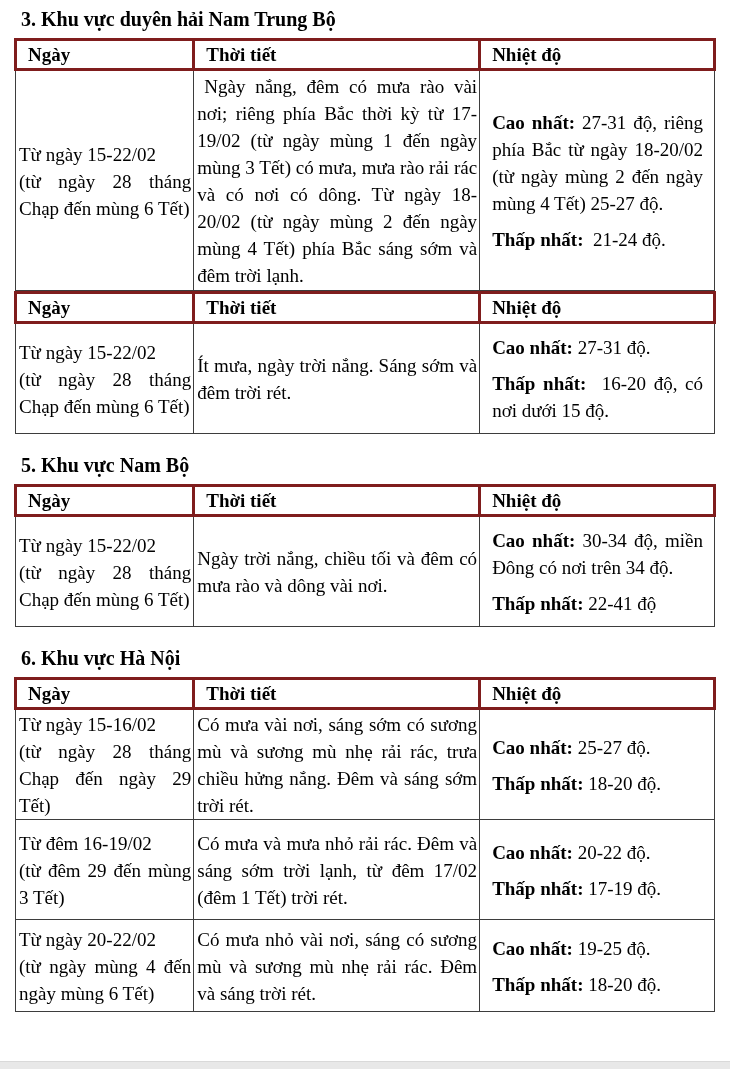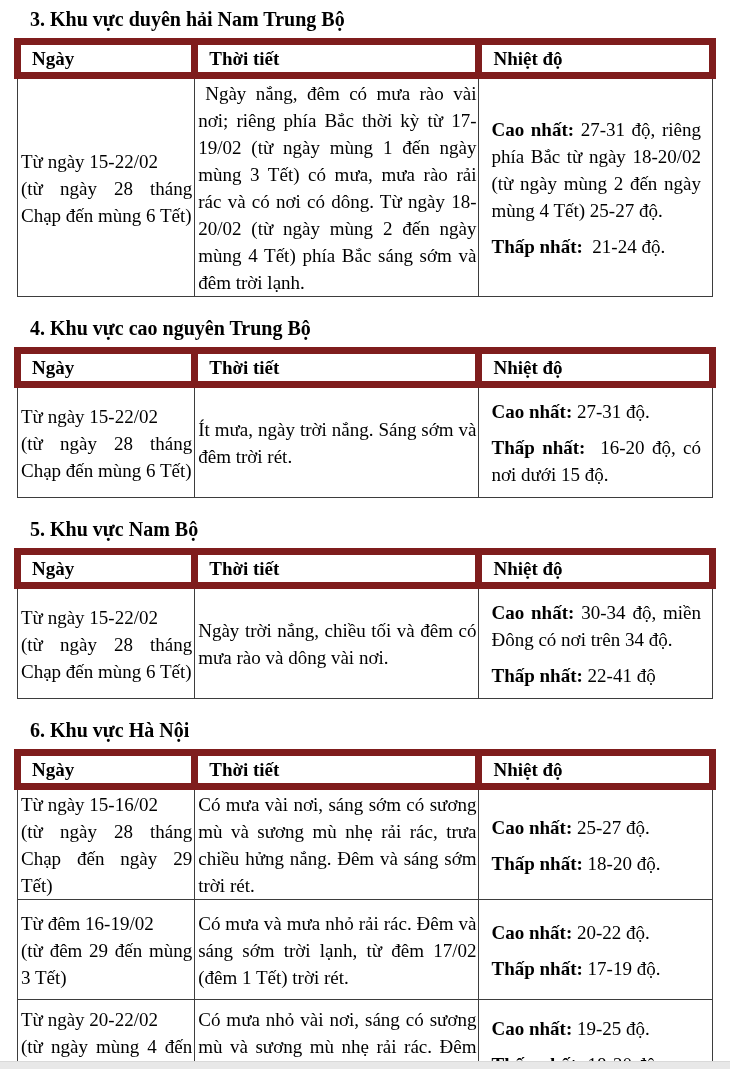--- a/index.html
+++ b/index.html
@@ -3,31 +3,31 @@
 <meta charset="utf-8">
 <style>
   html,body { margin:0; padding:0; background:#ffffff; }
   body { font-family:"Liberation Serif","DejaVu Serif",serif; color:#000; }
   .page {
     position:relative; width:730px; height:1069px; overflow:hidden;
     box-sizing:border-box; padding:6px 14px 0 14px; background:#fff;
   }
   .section-title {
     font-size:20px; font-weight:bold; line-height:23px;
-    margin:20px 0 7px 16px;
+    margin:20px 0 7px 7px;
   }
   .section:first-of-type .section-title { margin-top:2px; }
   table.wx {
     width:100%; border-collapse:collapse; table-layout:fixed;
   }
   col.c1 { width:25.5%; }
   col.c2 { width:40.9%; }
   col.c3 { width:33.6%; }
   .wx th {
-    border:7px solid #7f1d1d; text-align:left; font-size:19px;
+    border:3px solid #7f1d1d; text-align:left; font-size:19px;
     font-weight:bold; padding:1px 11px; line-height:25px;
     white-space:nowrap; overflow:hidden;
   }
   .wx td {
     border:1px solid #3d3d3d; font-size:19px; line-height:27px;
     padding:1px 2px 0 3px; text-align:justify; vertical-align:middle;
   }
   .wx td p { margin:9px; }
   td.ind { text-indent:7px; }
   b.lbl { font-weight:bold; }
@@ -66,21 +66,20 @@
           <td>
             <p><b class="lbl">Cao nhất:</b> <span>27-31 độ, riêng phía Bắc từ ngày 18-20/02 (từ ngày mùng 2 đến ngày mùng 4 Tết) 25-27 độ.</span></p>
             <p><b class="lbl">Thấp nhất:</b> <span>&nbsp;21-24 độ.</span></p>
           </td>
         </tr>
       </tbody>
     </table>
   </div>
 
   <div class="section">
-    <div class="section-title">4. Khu vực cao nguyên Trung Bộ</div>
     <table class="wx">
       <colgroup>
           <col class="c1">
           <col class="c2">
           <col class="c3">
         </colgroup>
       <thead>
         <tr style="height:27px;">
           <th>Ngày</th>
           <th>Thời tiết</th>

